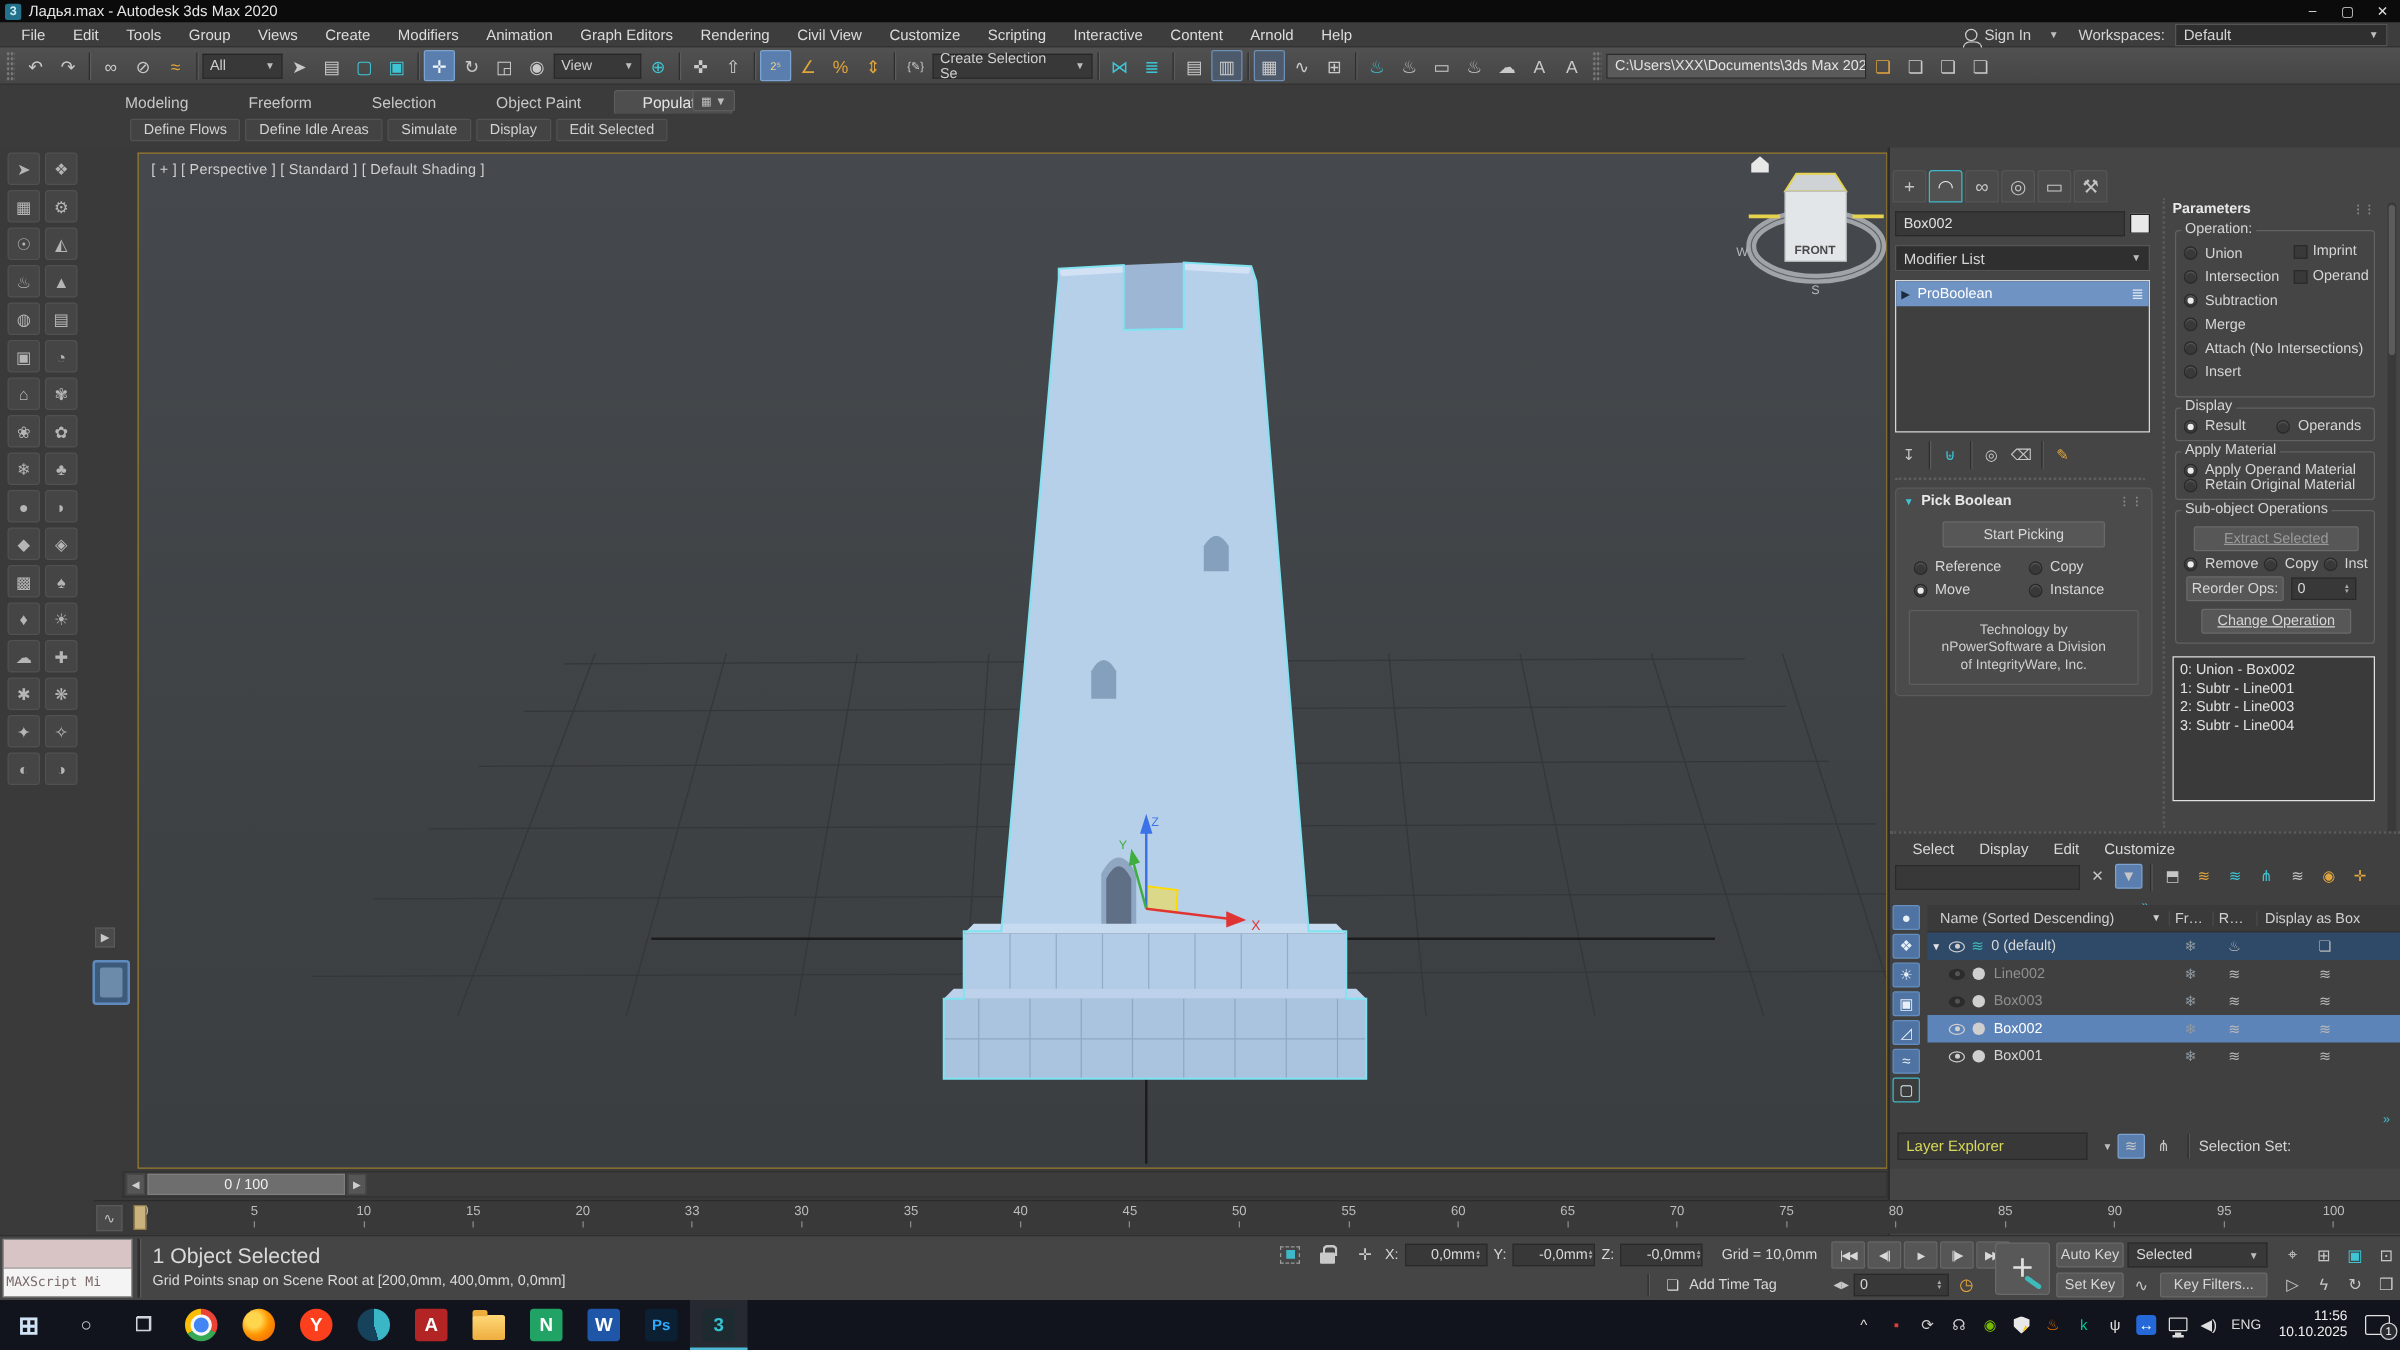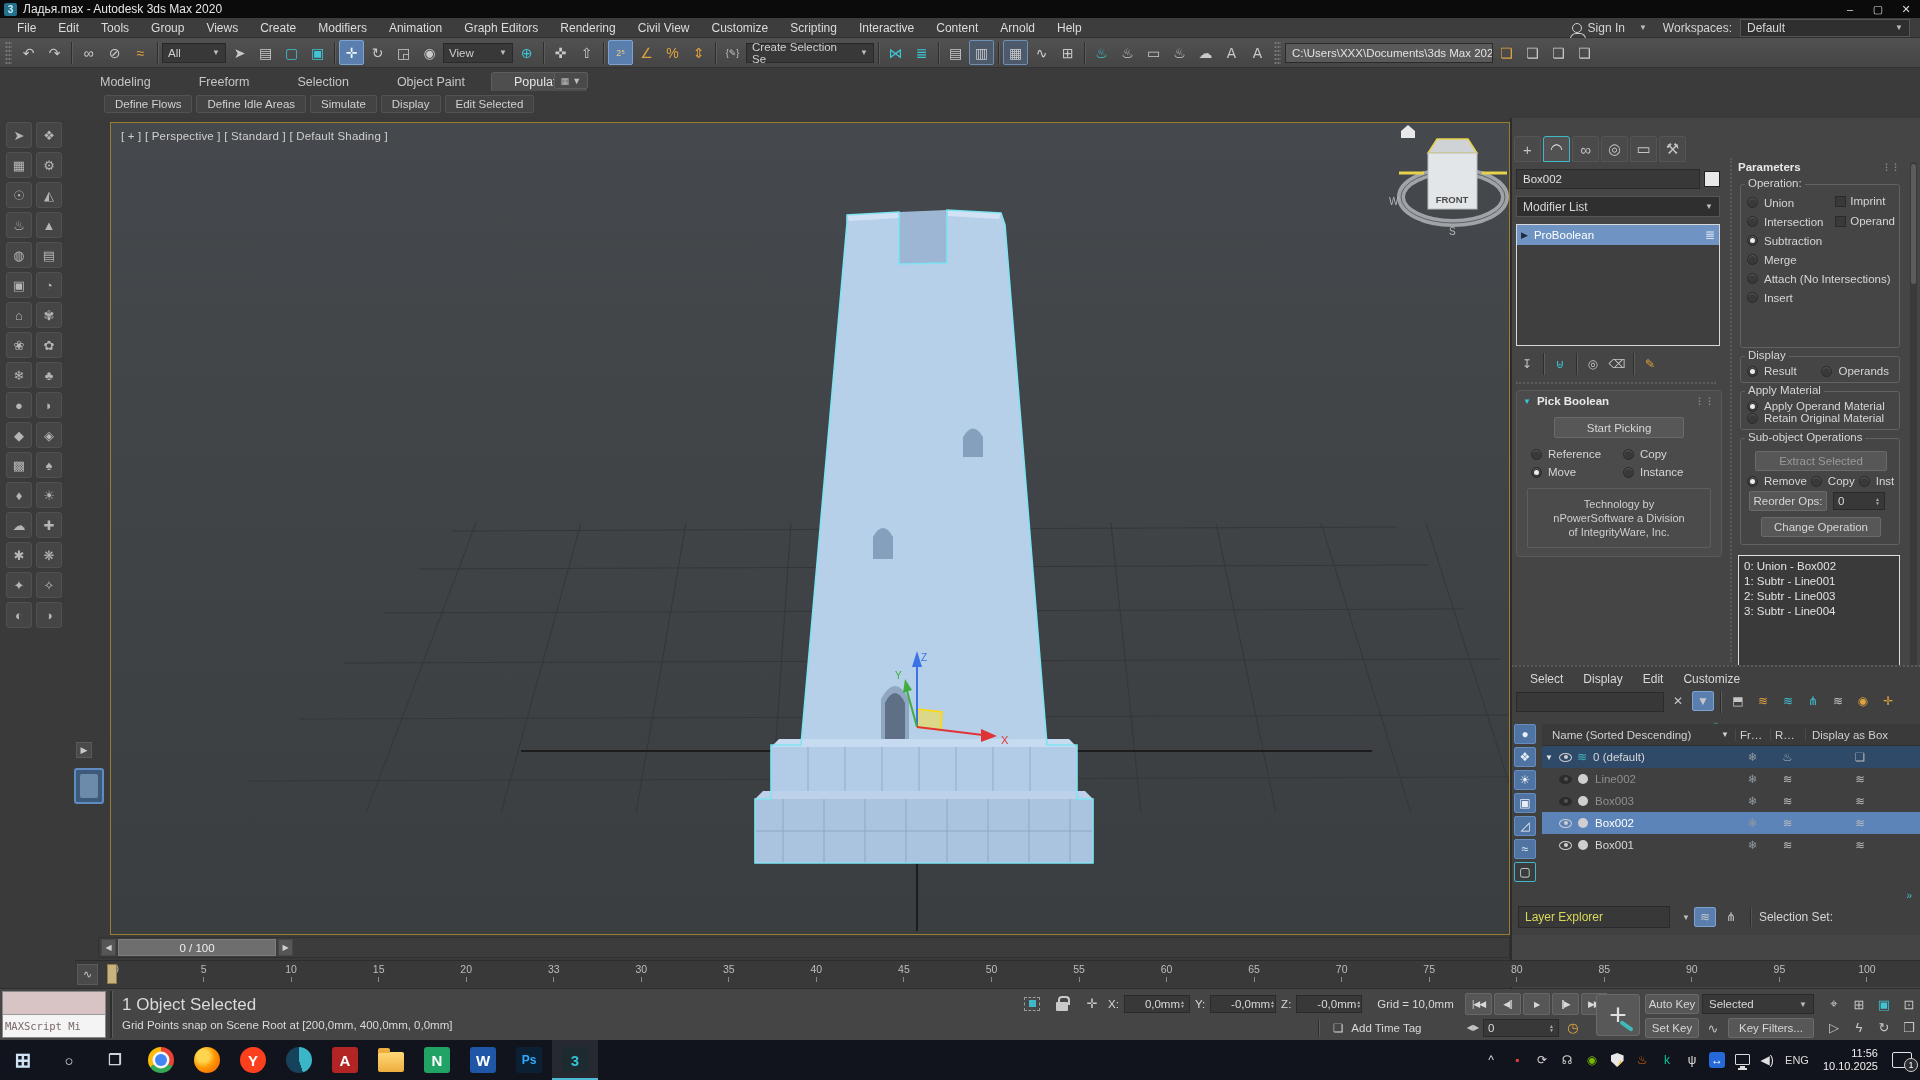--- a/index.html
+++ b/index.html
@@ -105,21 +105,21 @@
 
   .paramscol { position:absolute; left:218px; top:36px; width:176px; bottom:0; border-left:2px dotted #5a5a5a; padding-left:6px;}
   .params-head { display:flex; align-items:center; font-weight:bold; color:#e8e8e8; height:18px; font-size:11.5px;}
   .params-head .grip{ margin-left:auto; color:#8a8a8a; font-size:9px; padding-right:6px;}
   .pgroup { position:relative; border:1px solid #626262; border-radius:3px; margin:8px 6px 0 2px; padding:8px 4px 5px 6px;}
   .pgroup .glabel { position:absolute; top:-8px; left:4px; background:#454545; padding:0 3px; font-size:11.5px; color:#d6d6d6;}
   .oprows .prow { height:19px;}
   .pchecks { position:absolute; top:10px; right:4px; display:flex; flex-direction:column; gap:8px;}
   .pchecks .prow{ gap:4px;text-align:center;}
   .inline-radios { display:flex; gap:4px; }
-  .subbtn { height:20px; margin:4px 8px;}
+  .subbtn { height:20px; margin:4px 8px;text-decoration:underline;}
   .reorder-row { display:flex; align-items:center; gap:6px; margin:4px 2px;}
   .spinfield { background:#383838; border:1px solid #2a2a2a; height:18px; width:52px; color:#d8d8d8;
     display:flex; align-items:center; padding:0 4px; position:relative;}
   .spin { margin-left:auto; display:flex; flex-direction:column; font-size:5px; color:#aaa; line-height:4px;}
   .oplist { border:1px solid #e0e0e0; background:#3a3a3a; height:116px; margin:10px 6px 0 0; padding:3px 5px;
     font-size:11.5px; line-height:15px; color:#e2e2e2;}
   .pscroll { position:absolute; right:3px; top:40px; height:520px; width:7px; background:#3a3a3a; border-radius:3px;}
   .pscroll::after{ content:''; position:absolute; left:1px; top:2px; width:5px; height:120px; background:#5c5c5c; border-radius:3px;}
 
   
@@ -589,21 +589,21 @@
       <div>nPowerSoftware a Division</div>
       <div>of IntegrityWare, Inc.</div>
     </div>
   </div>
 
   <div class="paramscol">
     <div class="params-head">
       <span>Parameters</span>
       <span class="grip">⋮⋮</span>
     </div>
-    <div class="pgroup" style="height:164px">
+    <div class="pgroup" style="height:134px">
       <span class="glabel">Operation:</span>
       <div class="oprows">
           <div class="prow">
     <span class="radio"></span>
     <span>Union</span>
   </div>
           <div class="prow">
     <span class="radio"></span>
     <span>Intersection</span>
   </div>

